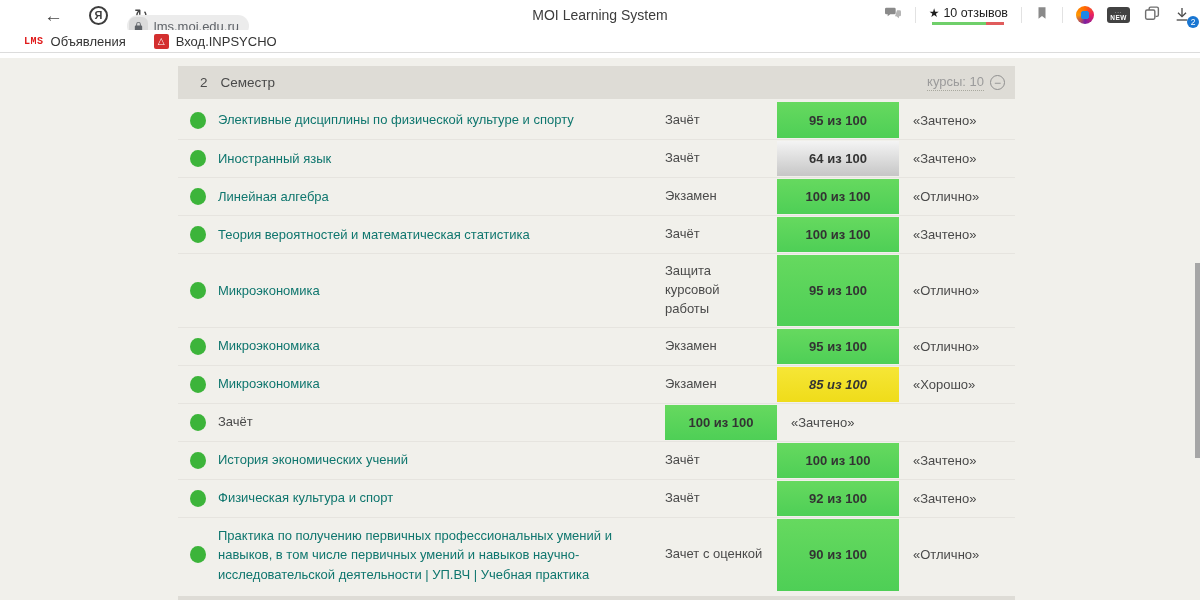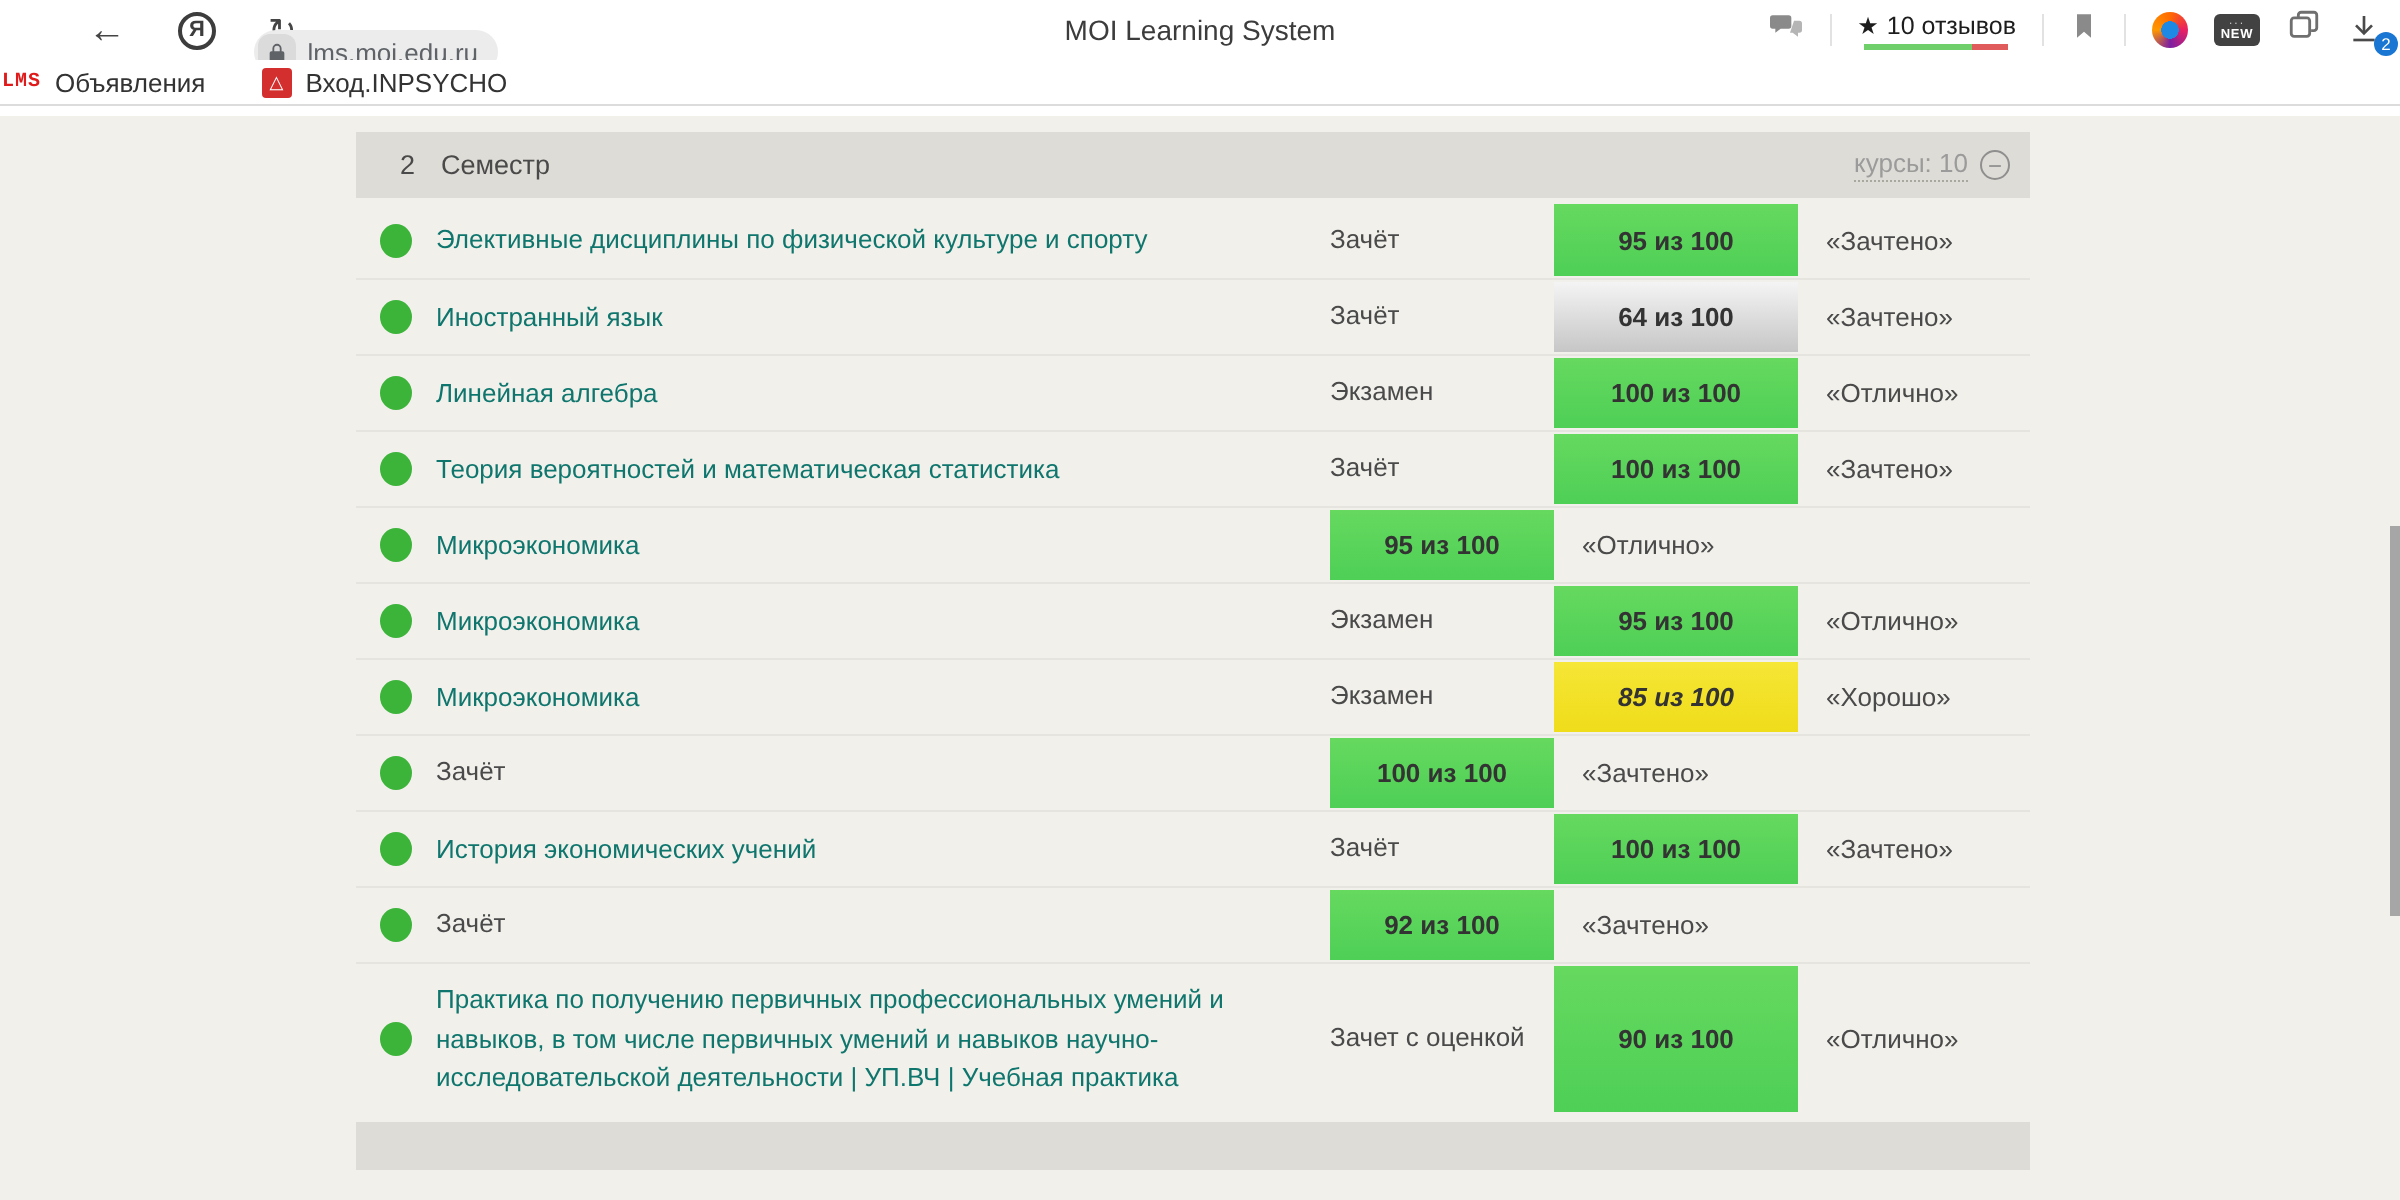--- a/index.html
+++ b/index.html
@@ -27,21 +27,21 @@
   .rating-bar .r { flex:0 0 25%; background:#e05c5c; }
   .ext-circle { width:18px; height:18px; border-radius:50%;
     background: radial-gradient(circle at 50% 50%, #1e88e5 0 34%, rgba(0,0,0,0) 35%),
                 conic-gradient(#ff6a00, #e91e63, #7b1fa2, #ff9800, #ff6a00); }
   .new-icon { width:23px; height:16px; background:#424242; border-radius:3px; display:flex; flex-direction:column; align-items:center; justify-content:center; }
   .new-dots { color:#fff; font-size:5px; line-height:4px; letter-spacing:1px; }
   .new-text { color:#fff; font-size:6.5px; font-weight:bold; letter-spacing:.4px; line-height:7px; }
   .dl-wrap { position:relative; width:20px; height:20px; }
   .dl-badge { position:absolute; right:-5px; bottom:-3px; width:12px; height:12px; background:#1976d2; border-radius:50%; color:#fff; font-size:8.5px; display:flex; align-items:center; justify-content:center; }
 
-  .bookmarks-bar { position:absolute; top:30px; left:0; width:1200px; height:23px; background:#fff; border-bottom:1px solid #dcdcdc; display:flex; align-items:center; gap:28px; padding-left:1px; }
+  .bookmarks-bar { position:absolute; top:30px; left:0; width:1200px; height:23px; background:#fff; border-bottom:1px solid #dcdcdc; display:flex; align-items:center; gap:28px; padding-left:24px; }
   .bm-item { display:flex; align-items:center; gap:7px; cursor:pointer; }
   .bm-label { font-size:13px; color:#333; white-space:nowrap; }
   .lms-logo { color:#e01b1b; font-size:10px; font-weight:bold; letter-spacing:.5px; font-family:"Liberation Mono", monospace; }
   .inpsycho-logo { width:15px; height:15px; background:#d32f2f; border-radius:2px; color:#fff; font-size:9px; display:flex; align-items:center; justify-content:center; }
 
   
   .content { position:absolute; top:54px; left:0; width:1200px; height:546px; background:#f1f0eb; border-top:4px solid #ffffff; }
   .grades-table { position:absolute; left:178px; top:8px; width:837px; }
 
   .sem-header { height:33px; background:#dedcd6; display:flex; align-items:center; padding:0 10px 0 22px; }
@@ -205,20 +205,21 @@
             <span class="score-badge badge-green">100 из 100</span>
           </span>
     <span class="grade-cell">«Зачтено»</span>
   </div>
 
   <div class="course-row">
     <span class="dot-cell">
             <span class="status-dot"></span>
           </span>
     <span class="name-cell">Микроэкономика</span>
+    <span class="type-cell">Защита курсовой работы</span>
     <span class="badge-cell">
             <span class="score-badge badge-green">95 из 100</span>
           </span>
     <span class="grade-cell">«Отлично»</span>
   </div>
 
   <div class="course-row">
     <span class="dot-cell">
             <span class="status-dot"></span>
           </span>
@@ -262,20 +263,21 @@
     <span class="badge-cell">
             <span class="score-badge badge-green">100 из 100</span>
           </span>
     <span class="grade-cell">«Зачтено»</span>
   </div>
 
   <div class="course-row">
     <span class="dot-cell">
             <span class="status-dot"></span>
           </span>
+    <span class="name-cell">Физическая культура и спорт</span>
     <span class="type-cell">Зачёт</span>
     <span class="badge-cell">
             <span class="score-badge badge-green">92 из 100</span>
           </span>
     <span class="grade-cell">«Зачтено»</span>
   </div>
 
   <div class="course-row">
     <span class="dot-cell">
             <span class="status-dot"></span>

